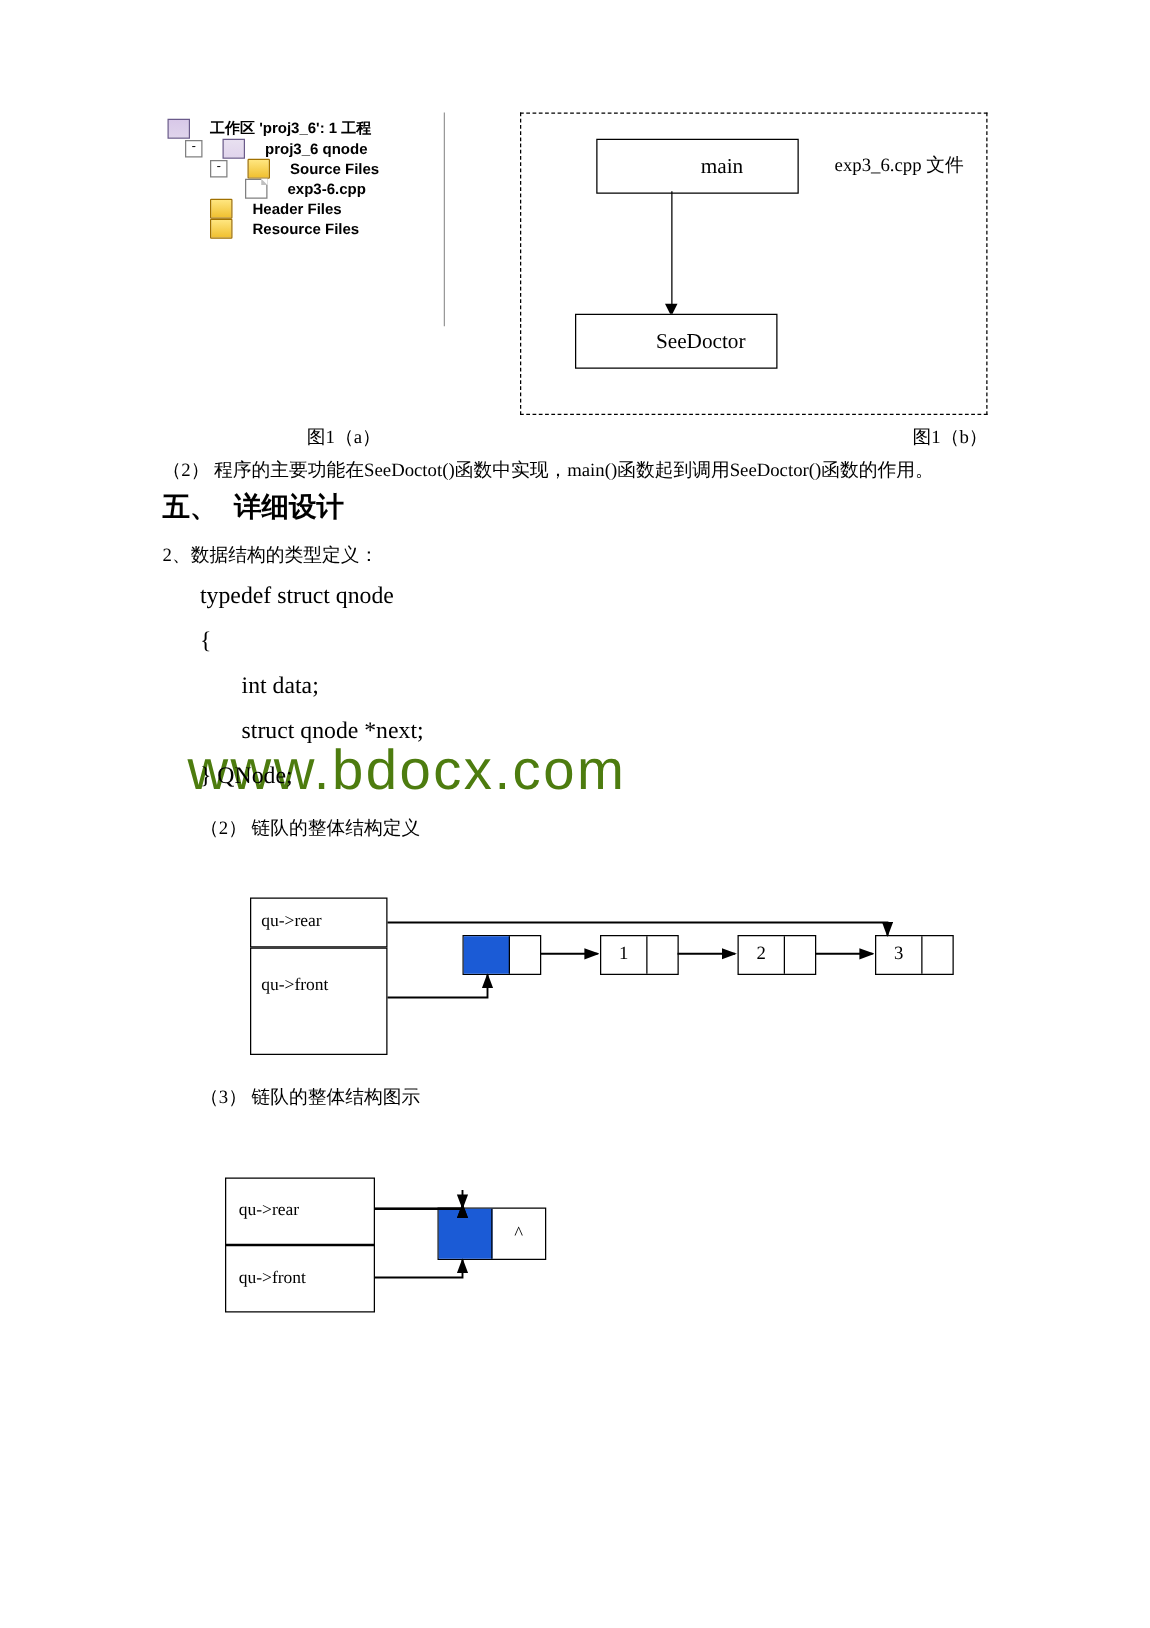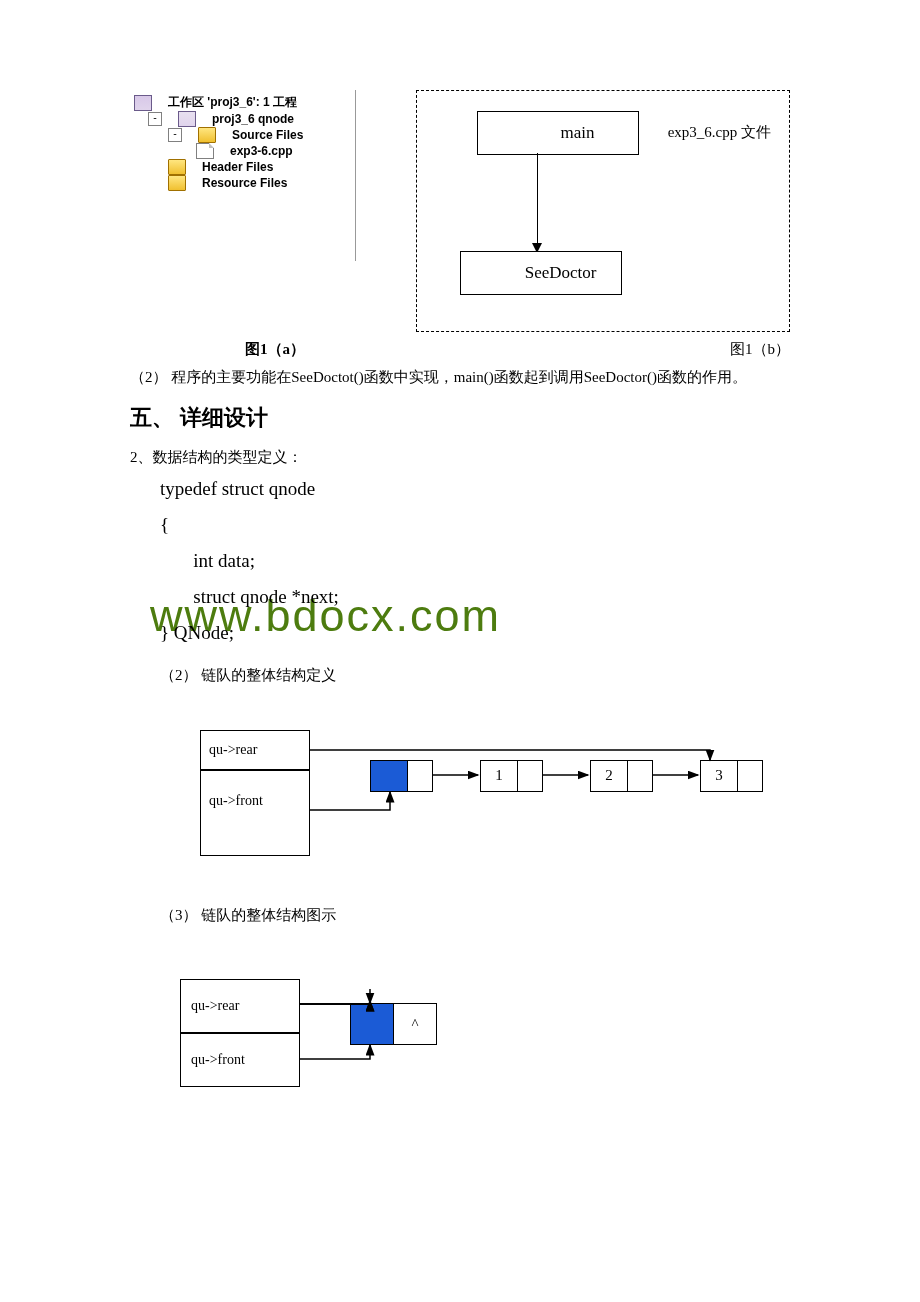--- a/index.html
+++ b/index.html
@@ -131,31 +131,31 @@
     width: 0; height: 0;
     border-left: 5px solid transparent;
     border-right: 5px solid transparent;
     border-top: 10px solid #000;
   }
   .caption-row {
     display: flex;
     margin-top: 8px;
     font-size: 15px;
   }
-  .caption-row .cap-a { width: 230px; text-align: center; padding-left: 30px; font-weight: bold;}
+  .caption-row .cap-a { width: 230px; text-align: center; padding-left: 30px;}
   .caption-row .cap-b { flex: 1; text-align: right; padding-left: 140px;}
   .para {
     margin-top: 6px;
     line-height: 1.7;
     font-size: 15px;
   }
   
   .h2 {
-    margin-top: 12px;
-    font-family: Liberation Sans, sans-serif;
+    margin-top: 0;
+    font-family: Liberation Mono, monospace;
     font-size: 22px;
     font-weight: bold;
   }
   .body-text {
     margin-top: 10px;
     line-height: 1.9;
     font-size: 15px;
   }
   .code {
     font-family: "Times New Roman", serif;
@@ -366,21 +366,21 @@
       <polyline points="110,100 190,100 190,82" fill="none" stroke="#000" stroke-width="1.5" marker-end="url(#ah)"></polyline>
 
       <line x1="232" y1="65" x2="278" y2="65" stroke="#000" stroke-width="1.5" marker-end="url(#ah)"></line>
 
       <line x1="342" y1="65" x2="388" y2="65" stroke="#000" stroke-width="1.5" marker-end="url(#ah)"></line>
 
       <line x1="452" y1="65" x2="498" y2="65" stroke="#000" stroke-width="1.5" marker-end="url(#ah)"></line>
     </svg>
   </div>
 
-  <div class="body-text sublabel" style="margin-top:41px;">（3）  链队的整体结构图示</div>
+  <div class="body-text sublabel" style="margin-top:16px;">（3）  链队的整体结构图示</div>
 
   <div class="ll-wrap2">
     <div class="ll-head2">
       <div>qu-&gt;rear</div>
       <div>qu-&gt;front</div>
     </div>
     <div class="node2">
       <div class="d"></div>
       <div class="p">^</div>
     </div>

